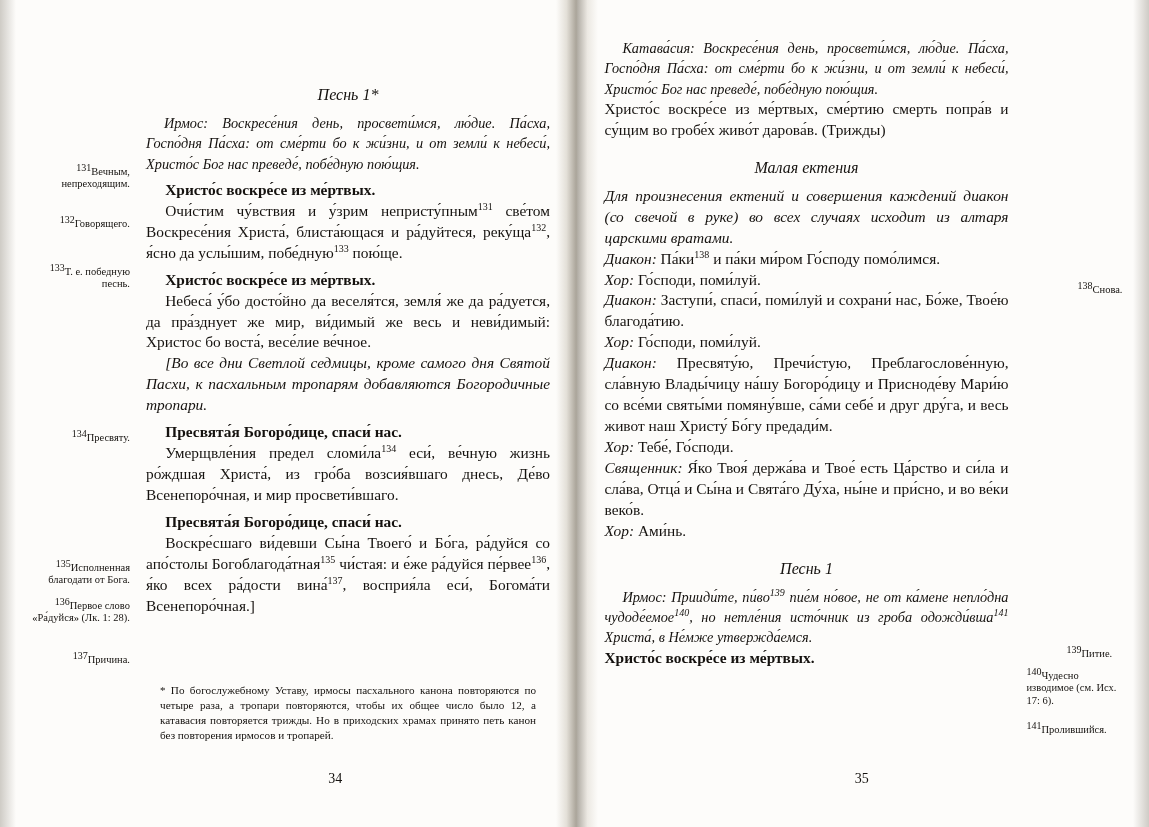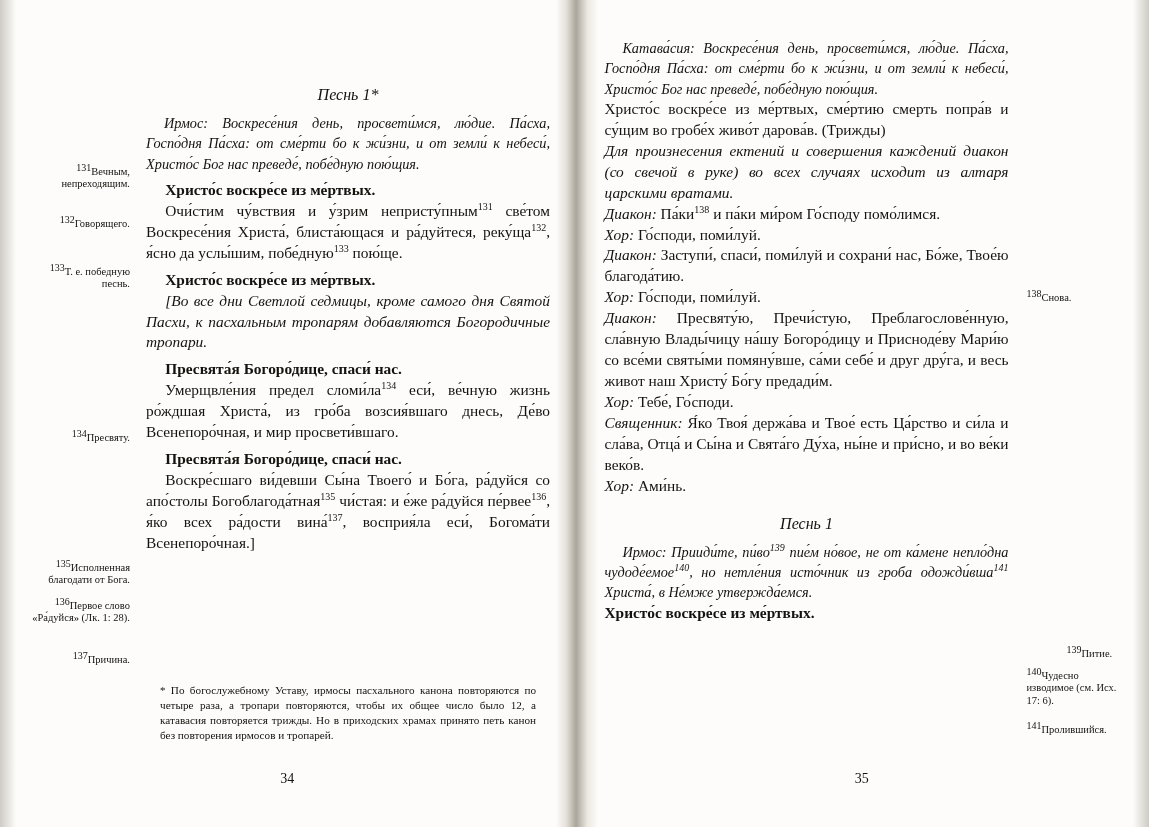--- a/index.html
+++ b/index.html
@@ -122,21 +122,21 @@
   }
   .footnote .fn-mark { font-size: 11px; }
   .folio {
     position: absolute;
     bottom: 40px;
     width: 100%;
     left: 0;
     text-align: center;
     font-size: 14px;
   }
-  .page-left .folio { padding-right: 0; }
+  .page-left .folio { padding-right: 0; padding-left: 48px; }
   .gap-s { height: 6px; }
 </style>
 </head>
 <body>
 
 <div class="spread">
 
   <div class="edge-left"></div>
   <div class="gutter"></div>
   <div class="edge-right"></div>
@@ -172,20 +172,21 @@
       <h2 class="head">Песнь 1*</h2>
 
       <p class="small ital"><span class="lbl-ital">Ирмос:</span><span> Воскресе́ния день, просвети́мся, лю́дие. Па́сха, Госпо́дня Па́сха: от сме́рти бо к жи́зни, и от земли́ к небеси́, Христо́с Бог нас преведе́, побе́дную пою́щия.</span></p>
 
       <div class="gap-s"></div>
       <p class="bold">Христо́с воскре́се из ме́ртвых.</p>
       <p>Очи́стим чу́вствия и у́зрим непристу́пным<span class="sup">131</span> све́том Воскресе́ния Христа́, блиста́ющася и ра́дуйтеся, реку́ща<span class="sup">132</span>, я́сно да услы́шим, побе́дную<span class="sup">133</span> пою́ще.</p>
 
       <div class="gap-s"></div>
       <p class="bold">Христо́с воскре́се из ме́ртвых.</p>
+      <p>Небеса́ у́бо досто́йно да веселя́тся, земля́ же да ра́дуется, да пра́зднует же мир, ви́димый же весь и неви́димый: Христос бо воста́, весе́лие ве́чное.</p>
 
       <p class="ital">[Во все дни Светлой седмицы, кроме самого дня Святой Пасхи, к пасхальным тропарям добавляются Богородичные тропари.</p>
 
       <div class="gap-s"></div>
       <p class="bold">Пресвята́я Богоро́дице, спаси́ нас.</p>
       <p>Умерщвле́ния предел сломи́ла<span class="sup">134</span> еси́, ве́чную жизнь ро́ждшая Христа́, из гро́ба возсия́вшаго днесь, Де́во Всенепоро́чная, и мир просвети́вшаго.</p>
 
       <div class="gap-s"></div>
       <p class="bold">Пресвята́я Богоро́дице, спаси́ нас.</p>
       <p>Воскре́сшаго ви́девши Сы́на Твоего́ и Бо́га, ра́дуйся со апо́столы Богоблагода́тная<span class="sup">135</span> чи́стая: и е́же ра́дуйся пе́рвее<span class="sup">136</span>, я́ко всех ра́дости вина́<span class="sup">137</span>, восприя́ла еси́, Богома́ти Всенепоро́чная.]</p>
@@ -195,40 +196,41 @@
     <div class="footnote">
       <span class="fn-mark">*</span><span> По богослужебному Уставу, ирмосы пасхального канона повторяются по четыре раза, а тропари повторяются, чтобы их общее число было 12, а катавасия повторяется трижды. Но в приходских храмах принято петь канон без повторения ирмосов и тропарей.</span>
     </div>
 
     <div class="folio">34</div>
   </div>
 
   <div class="page page-right">
 
     <div class="marg-col">
-      <div class="marg-note" style="top:254px;">
+      <div class="marg-note" style="top:246px;text-align:right;">
         <span class="sup">138</span><span>Снова.</span>
       </div>
       <div class="marg-note" style="top:610px;margin-left:40px;">
         <span class="sup">139</span><span>Питие.</span>
       </div>
       <div class="marg-note" style="top:632px;">
         <span class="sup">140</span><span>Чудесно изводимое (см. Исх. 17: 6).</span>
       </div>
       <div class="marg-note" style="top:686px;">
         <span class="sup">141</span><span>Пролившийся.</span>
       </div>
     </div>
 
     <div class="body-col">
 
       <p class="small ital"><span class="lbl-ital">Катава́сия:</span><span> Воскресе́ния день, просвети́мся, лю́дие. Па́сха, Госпо́дня Па́сха: от сме́рти бо к жи́зни, и от земли́ к небеси́, Христо́с Бог нас преведе́, побе́дную пою́щия.</span></p>
 
       <p class="noind">Христо́с воскре́се из ме́ртвых, сме́ртию смерть попра́в и су́щим во гробе́х живо́т дарова́в. (Трижды)</p>
 
+      <h2 class="head spaced">Малая ектения</h2>
 
       <p class="ital noind">Для произнесения ектений и совершения каждений диакон (со свечой в руке) во всех случаях исходит из алтаря царскими вратами.</p>
 
       <p class="noind"><span class="lbl-ital">Диакон:</span><span> Па́ки<span class="sup">138</span> и па́ки ми́ром Го́споду помо́лимся.</span></p>
       <p class="noind"><span class="lbl-ital">Хор:</span><span> Го́споди, поми́луй.</span></p>
       <p class="noind"><span class="lbl-ital">Диакон:</span><span> Заступи́, спаси́, поми́луй и сохрани́ нас, Бо́же, Твое́ю благода́тию.</span></p>
       <p class="noind"><span class="lbl-ital">Хор:</span><span> Го́споди, поми́луй.</span></p>
       <p class="noind"><span class="lbl-ital">Диакон:</span><span> Пресвяту́ю, Пречи́стую, Преблагослове́нную, сла́вную Влады́чицу на́шу Богоро́дицу и Присноде́ву Мари́ю со все́ми святы́ми помяну́вше, са́ми себе́ и друг дру́га, и весь живот наш Христу́ Бо́гу предади́м.</span></p>
       <p class="noind"><span class="lbl-ital">Хор:</span><span> Тебе́, Го́споди.</span></p>
       <p class="noind"><span class="lbl-ital">Священник:</span><span> Я́ко Твоя́ держа́ва и Твое́ есть Ца́рство и си́ла и сла́ва, Отца́ и Сы́на и Свята́го Ду́ха, ны́не и при́сно, и во ве́ки веко́в.</span></p>

